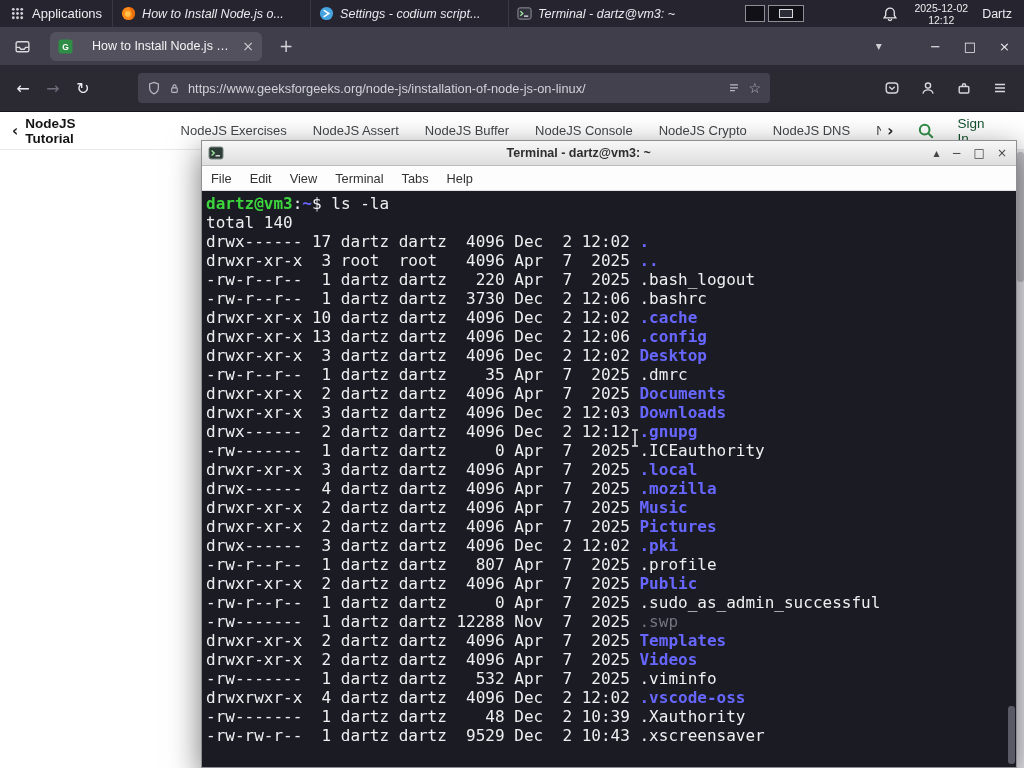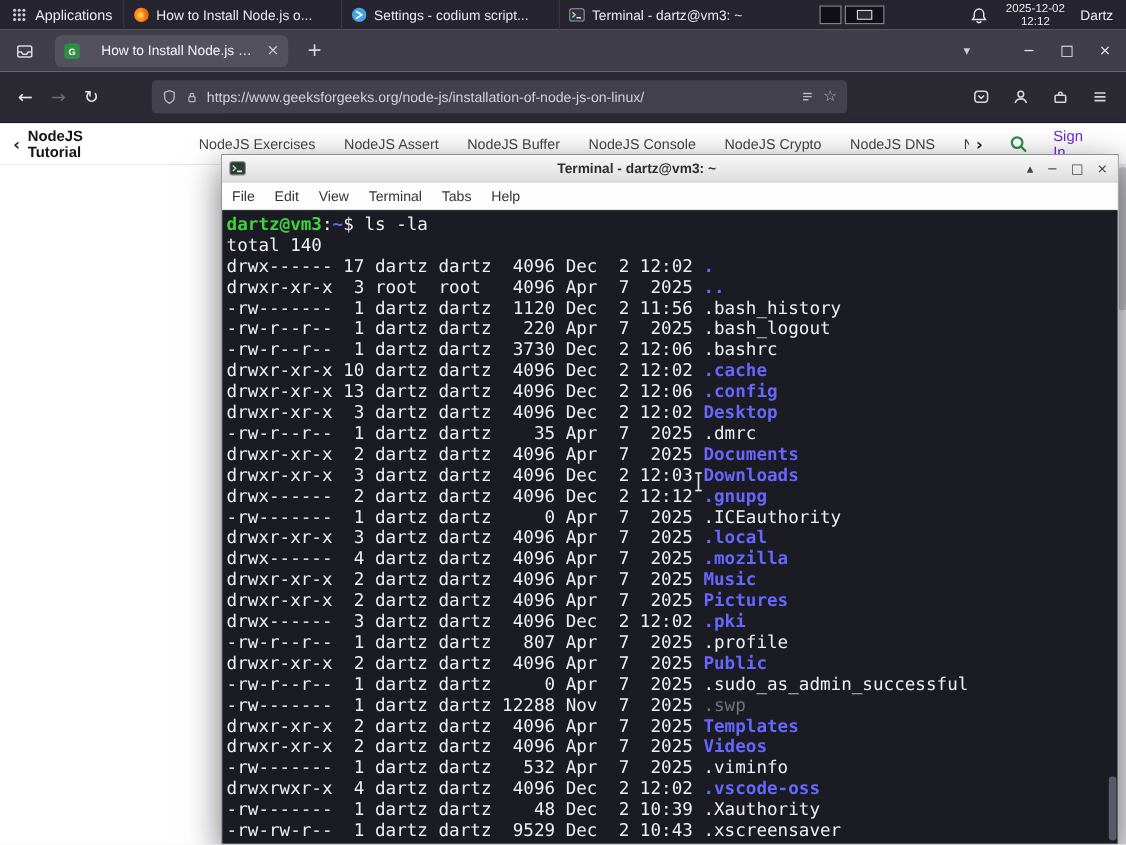--- a/index.html
+++ b/index.html
@@ -7,21 +7,21 @@
   body { font-family:"Liberation Sans","DejaVu Sans",sans-serif; background:#fff; }
   .screen { position:relative; width:1024px; height:768px; overflow:hidden; background:#fff; }
   .glyph { font-family:"DejaVu Sans",sans-serif; }
   .icn { display:inline-flex; align-items:center; justify-content:center; flex:0 0 auto; }
 
   
   .panel { position:absolute; left:0; top:0; width:1024px; height:27px; background:#26242e;
            display:flex; align-items:center; color:#ececf0; z-index:50; }
   .apps { display:flex; align-items:center; gap:7px; padding:0 10px; height:100%; font-size:13px; }
   .task { display:flex; align-items:center; gap:6px; width:198px; height:100%; padding:0 8px;
-          border-left:1px solid #3a3843; font-size:12.5px; }
+          border-left:1px solid #3a3843; font-size:12.5px;font-style:italic; }
   .task-label { white-space:nowrap; overflow:hidden; text-overflow:ellipsis; color:#e9e9ee; }
   .spacer { flex:1; }
   .pager { display:flex; gap:3px; margin-right:78px; }
   .ws { width:20px; height:17px; background:#101016; border:1px solid #8e8e96; display:inline-flex;
         align-items:center; justify-content:center; }
   .ws2 { width:36px; }
   .ws2 .miniwin { width:14px; height:9px; border:1px solid #d8d8de; background:#2c2c36; }
   .bell { margin:0 16px 0 0; }
   .clock { text-align:center; font-size:10.5px; line-height:12px; margin-right:14px; }
   .user { font-size:12.5px; margin-right:12px; }
@@ -52,21 +52,21 @@
   .subnav { height:38px; background:#fff; display:flex; align-items:center; flex:0 0 auto;
             border-bottom:1px solid #e9e9e9; box-shadow:0 1px 3px rgba(0,0,0,0.08);
             font-size:13px; color:#44474a; }
   .subnav-active { display:flex; align-items:center; gap:7px; margin-left:12px; font-weight:bold;
                    color:#141414; font-size:13.5px; }
   .chev { font-weight:bold; font-size:15px; color:#222; }
   .subnav-links { display:flex; gap:26px; margin-left:24px; white-space:nowrap; overflow:hidden;padding-left:33px; }
   .subnav-link { color:#44474a; }
   .chev.right { margin-left:6px; }
   .searchic { margin-left:24px; }
-  .signin { margin:0 26px 0 22px; color:#6d28d9; font-size:13.5px; }
+  .signin { margin:0 26px 0 22px; color:#14532d; font-size:13.5px; }
 
   .page { flex:1; background:#fff; }
   .pagescroll { position:absolute; right:0; top:123px; bottom:0; width:7px; background:#ececef; }
   .pagethumb { position:absolute; top:2px; right:0; width:7px; height:130px; background:#c2c2c7; border-radius:3px; }
 
   
   .terminal { position:absolute; left:201px; top:140px; width:816px; height:628px; z-index:60;
               display:flex; flex-direction:column; border:1px solid #8f8f94;
               box-shadow:0 10px 30px rgba(0,0,0,0.55); }
   .ttitle { height:25px; background:linear-gradient(#f7f7f7,#dedede); border-bottom:1px solid #bcbcbc;
@@ -308,21 +308,20 @@
         <span class="tmenu-item">Terminal</span>
         <span class="tmenu-item">Tabs</span>
         <span class="tmenu-item">Help</span>
       </div>
     <div class="tbody">
       <div>
           <div class="tline"><span class="tgreen">dartz@vm3</span><span>:</span><span class="tblue">~</span><span>$ </span><span>ls -la</span></div>
           <div class="tline">total 140</div>
           <div class="tline"><span>drwx------ 17 dartz dartz  4096 Dec  2 12:02 </span><span class="tblue">.</span></div>
           <div class="tline"><span>drwxr-xr-x  3 root  root   4096 Apr  7  2025 </span><span class="tblue">..</span></div>
-          <div class="tline"><span>-rw-------  1 dartz dartz  1120 Dec  2 11:56 </span><span>.bash_history</span></div>
           <div class="tline"><span>-rw-r--r--  1 dartz dartz   220 Apr  7  2025 </span><span>.bash_logout</span></div>
           <div class="tline"><span>-rw-r--r--  1 dartz dartz  3730 Dec  2 12:06 </span><span>.bashrc</span></div>
           <div class="tline"><span>drwxr-xr-x 10 dartz dartz  4096 Dec  2 12:02 </span><span class="tblue">.cache</span></div>
           <div class="tline"><span>drwxr-xr-x 13 dartz dartz  4096 Dec  2 12:06 </span><span class="tblue">.config</span></div>
           <div class="tline"><span>drwxr-xr-x  3 dartz dartz  4096 Dec  2 12:02 </span><span class="tblue">Desktop</span></div>
           <div class="tline"><span>-rw-r--r--  1 dartz dartz    35 Apr  7  2025 </span><span>.dmrc</span></div>
           <div class="tline"><span>drwxr-xr-x  2 dartz dartz  4096 Apr  7  2025 </span><span class="tblue">Documents</span></div>
           <div class="tline"><span>drwxr-xr-x  3 dartz dartz  4096 Dec  2 12:03 </span><span class="tblue">Downloads</span></div>
           <div class="tline"><span>drwx------  2 dartz dartz  4096 Dec  2 12:12 </span><span class="tblue">.gnupg</span></div>
           <div class="tline"><span>-rw-------  1 dartz dartz     0 Apr  7  2025 </span><span>.ICEauthority</span></div>

